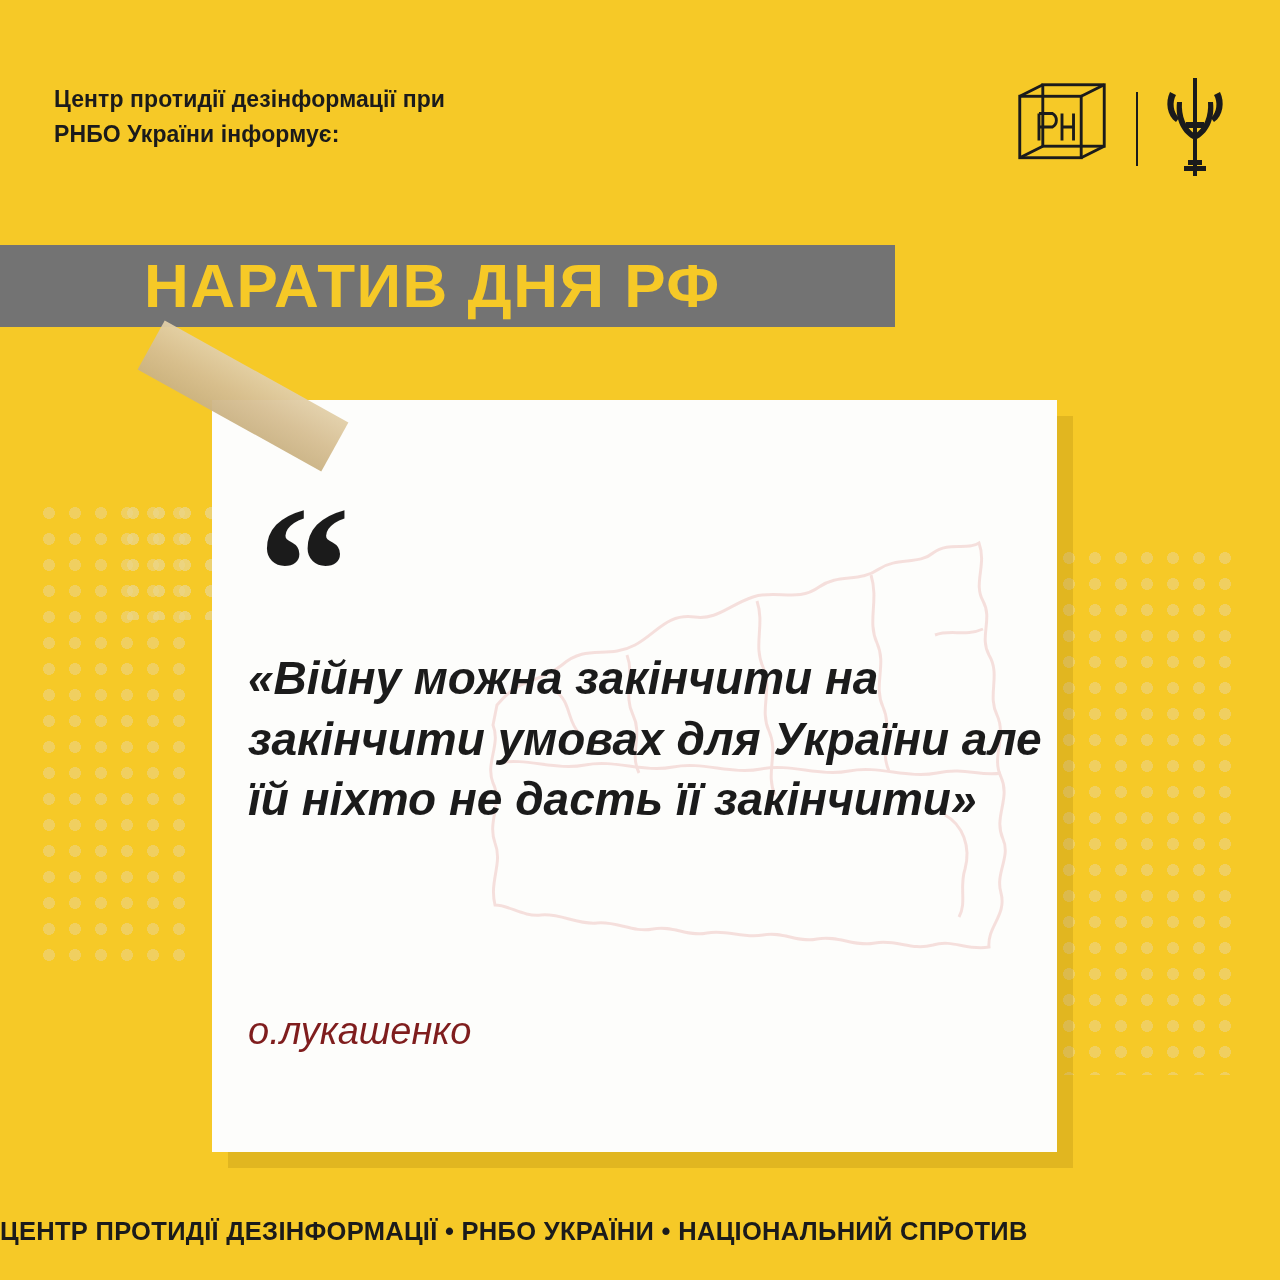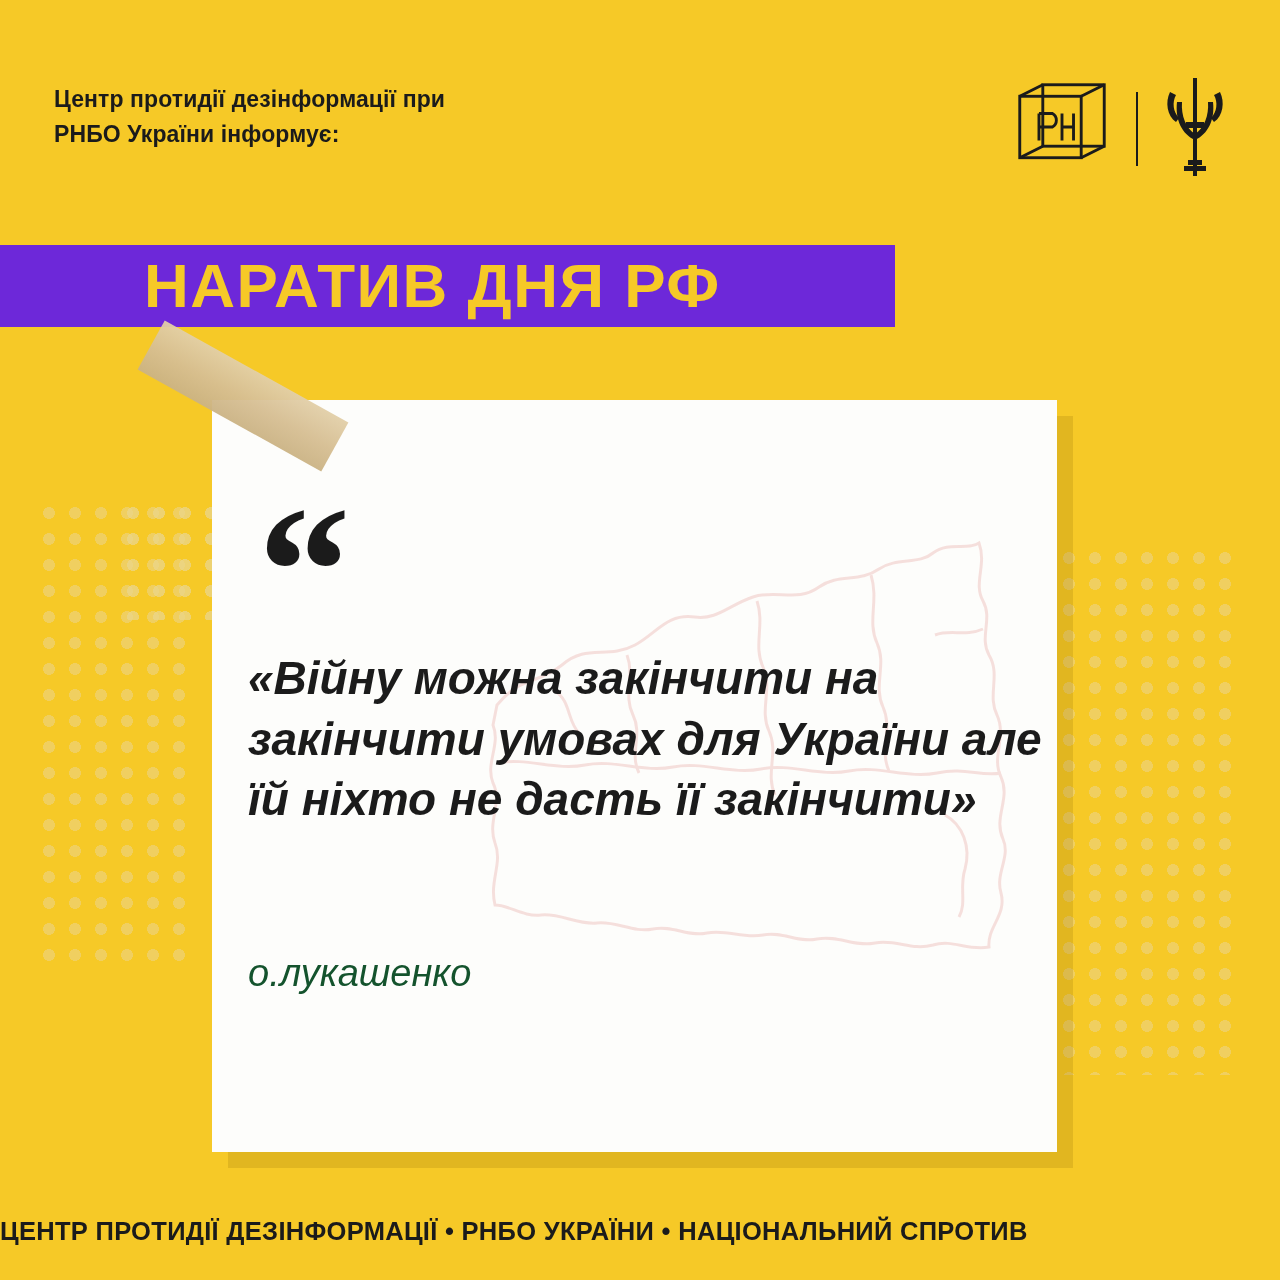--- a/index.html
+++ b/index.html
@@ -77,21 +77,21 @@
     background: #1B1B1B;
   }
 
   
   .title-banner {
     position: absolute;
     top: 245px;
     left: 0;
     width: 895px;
     height: 82px;
-    background: #6d28d9;
+    background: #737373;
     display: flex;
     align-items: center;
   }
   .title-banner span {
     color: #F6C927;
     font-size: 62px;
     font-weight: bold;
     letter-spacing: 1.5px;
     padding-left: 144px;
     line-height: 1;
@@ -154,24 +154,24 @@
     width: 800px;
     font-size: 46px;
     font-weight: bold;
     font-style: italic;
     line-height: 1.32;
     color: #1B1B1B;
   }
   .quote-author {
     position: absolute;
     left: 248px;
-    top: 952px;
+    top: 1010px;
     font-size: 38px;
     font-style: italic;
-    color: #14532d;
+    color: #7f1d1d;
   }
 
   
   .footer {
     position: absolute;
     bottom: 34px;
     left: 0;
     width: 100%;
     font-size: 25.5px;
     font-weight: bold;

